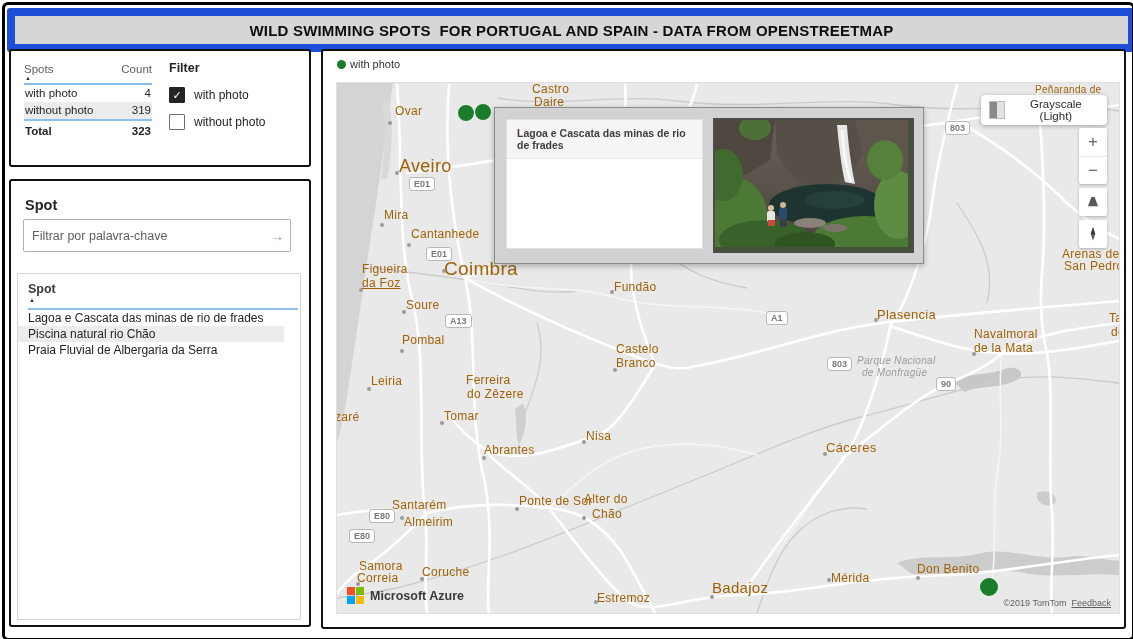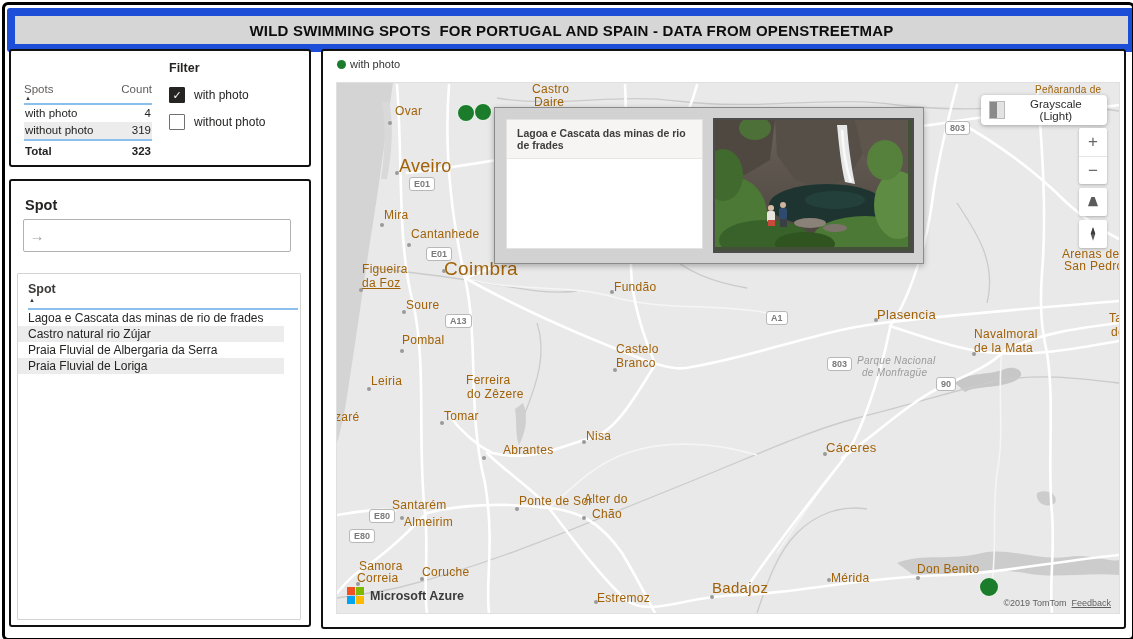--- a/index.html
+++ b/index.html
@@ -6,21 +6,21 @@
   .page{position:relative;width:1127px;height:633px;margin:2px;border:3px solid #000;border-radius:6px;background:#fff;overflow:hidden;}
   
   .titlebar{position:absolute;left:2px;top:3px;width:1113px;height:28px;background:#d6d6d6;border:8px solid #1d4ed8;border-radius:3px;
     display:flex;align-items:center;justify-content:center;font-size:15px;font-weight:bold;color:#0d0d0d;letter-spacing:.2px;white-space:pre;}
   
   .panel{position:absolute;background:#fff;border:2px solid #111;border-radius:3px;box-sizing:border-box;}
   .summary-panel{left:4px;top:44px;width:302px;height:118px;}
   .spot-panel{left:4px;top:174px;width:302px;height:448px;}
   .map-panel{left:316px;top:44px;width:805px;height:580px;}
   
-  .sum-table{position:absolute;left:13px;top:12px;width:128px;font-size:11.5px;color:#252423;margin-top:20px;}
+  .sum-table{position:absolute;left:13px;top:12px;width:128px;font-size:11.5px;color:#252423;}
   .sum-head{display:flex;justify-content:space-between;color:#5f5d5b;padding-bottom:8px;border-bottom:2px solid #8bbfed;position:relative;}
   .sort-arrow{position:absolute;left:1px;top:12px;font-size:6px;line-height:6px;color:#333;}
   .sum-row{display:flex;justify-content:space-between;padding:2px 1px;line-height:13px;}
   .sum-row.alt{background:#ececec;border-bottom:2px solid #8bbfed;}
   .sum-row.total{font-weight:bold;padding-top:4px;}
   
   .filter-block{position:absolute;left:158px;top:10px;font-size:12.5px;color:#252423;}
   .filter-title{font-weight:600;margin-bottom:12px;}
   .filter-row{display:flex;align-items:center;margin-bottom:11px;cursor:pointer;}
   .cb{width:16px;height:16px;box-sizing:border-box;border:1.5px solid #707070;background:#fff;display:flex;align-items:center;justify-content:center;
@@ -113,32 +113,32 @@
             <span class="cb"></span>
             <span class="cb-label">without photo</span>
           </div>
         </div>
     </div>
   </section>
 
   <section class="panel spot-panel">
     <div class="spot-title">Spot</div>
     <div class="searchbox">
+      <input type="text" placeholder="Filtrar por palavra-chave" style="">
       <span class="search-go">→</span>
     </div>
     <div class="spot-list-box">
       <div class="list-header">
         <span>Spot</span>
         <span class="sort-arrow">▲</span>
       </div>
       <div id="spot-list">
           <div class="spot-row">Lagoa e Cascata das minas de rio de frades</div>
-          <div class="spot-row">Castro natural rio Zújar</div>
+          <div class="spot-row">Piscina natural rio Chão</div>
           <div class="spot-row">Praia Fluvial de Albergaria da Serra</div>
-          <div class="spot-row">Praia Fluvial de Loriga</div>
         </div>
     </div>
   </section>
 
   <section class="panel map-panel">
     <div class="legend">
       <span class="legend-dot" id="legend-dot" style="background: rgb(27, 125, 44);"></span>
       <span>with photo</span>
     </div>
 
@@ -203,21 +203,21 @@
           <span class="map-label" style="left: 25px; top: 179px;">Figueira</span>
           <span class="map-label" style="left: 25px; top: 193px; text-decoration: underline;">da Foz</span>
           <span class="map-label" style="left: 107px; top: 175px; font-size: 19px;">Coimbra</span>
           <span class="map-label" style="left: 69px; top: 215px;">Soure</span>
           <span class="map-label" style="left: 65px; top: 250px;">Pombal</span>
           <span class="map-label" style="left: 34px; top: 291px;">Leiria</span>
           <span class="map-label" style="left: -2px; top: 327px;">zaré</span>
           <span class="map-label" style="left: 129px; top: 290px;">Ferreira</span>
           <span class="map-label" style="left: 130px; top: 304px;">do Zêzere</span>
           <span class="map-label" style="left: 107px; top: 326px;">Tomar</span>
-          <span class="map-label" style="left: 147px; top: 360px; margin-left: 19px;">Abrantes</span>
+          <span class="map-label" style="left: 147px; top: 360px;">Abrantes</span>
           <span class="map-label" style="left: 249px; top: 346px;">Nisa</span>
           <span class="map-label" style="left: 277px; top: 197px;">Fundão</span>
           <span class="map-label" style="left: 279px; top: 259px;">Castelo</span>
           <span class="map-label" style="left: 279px; top: 273px;">Branco</span>
           <span class="map-label" style="left: 540px; top: 224px; font-size: 13px;">Plasencia</span>
           <span class="map-label" style="left: 637px; top: 244px;">Navalmoral</span>
           <span class="map-label" style="left: 637px; top: 258px;">de la Mata</span>
           <span class="map-label it" style="left: 520px; top: 272px; font-size: 10px;">Parque Nacional</span>
           <span class="map-label it" style="left: 525px; top: 284px; font-size: 10px;">de Monfragüe</span>
           <span class="map-label" style="left: 489px; top: 357px; font-size: 13px;">Cáceres</span>

